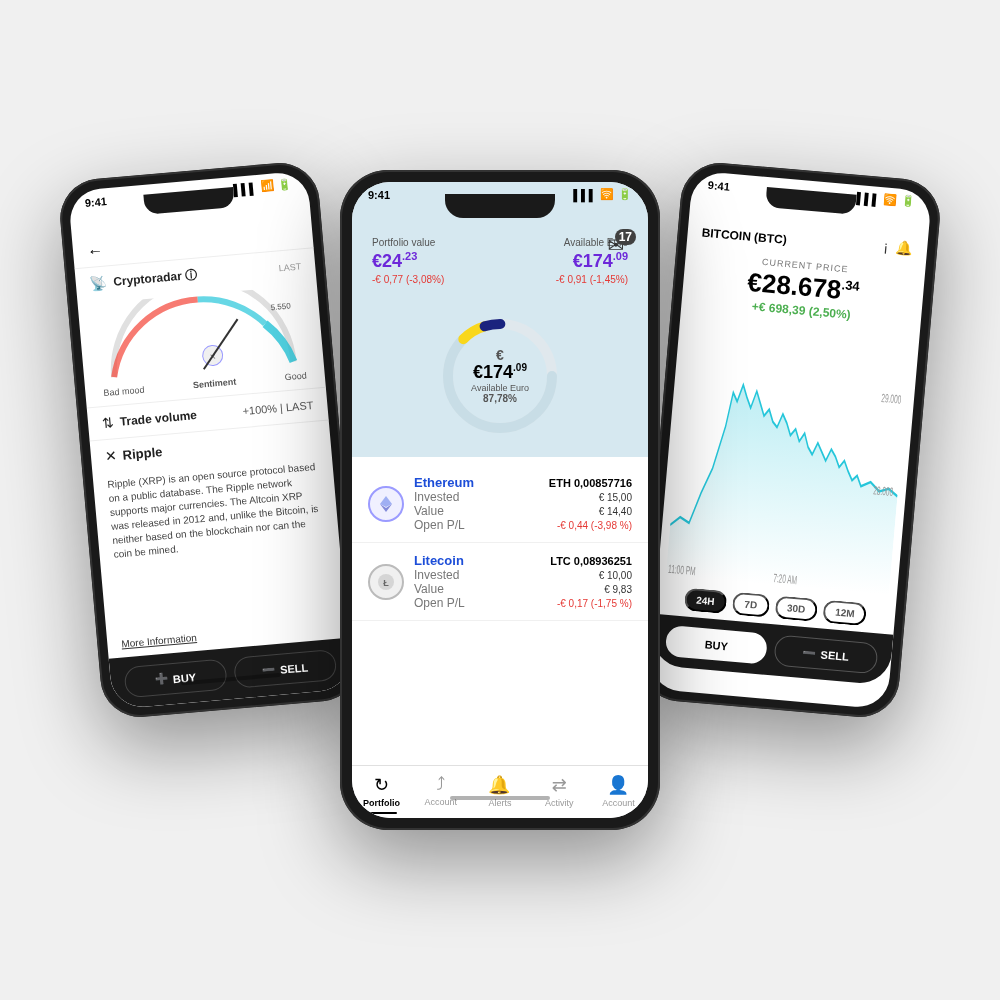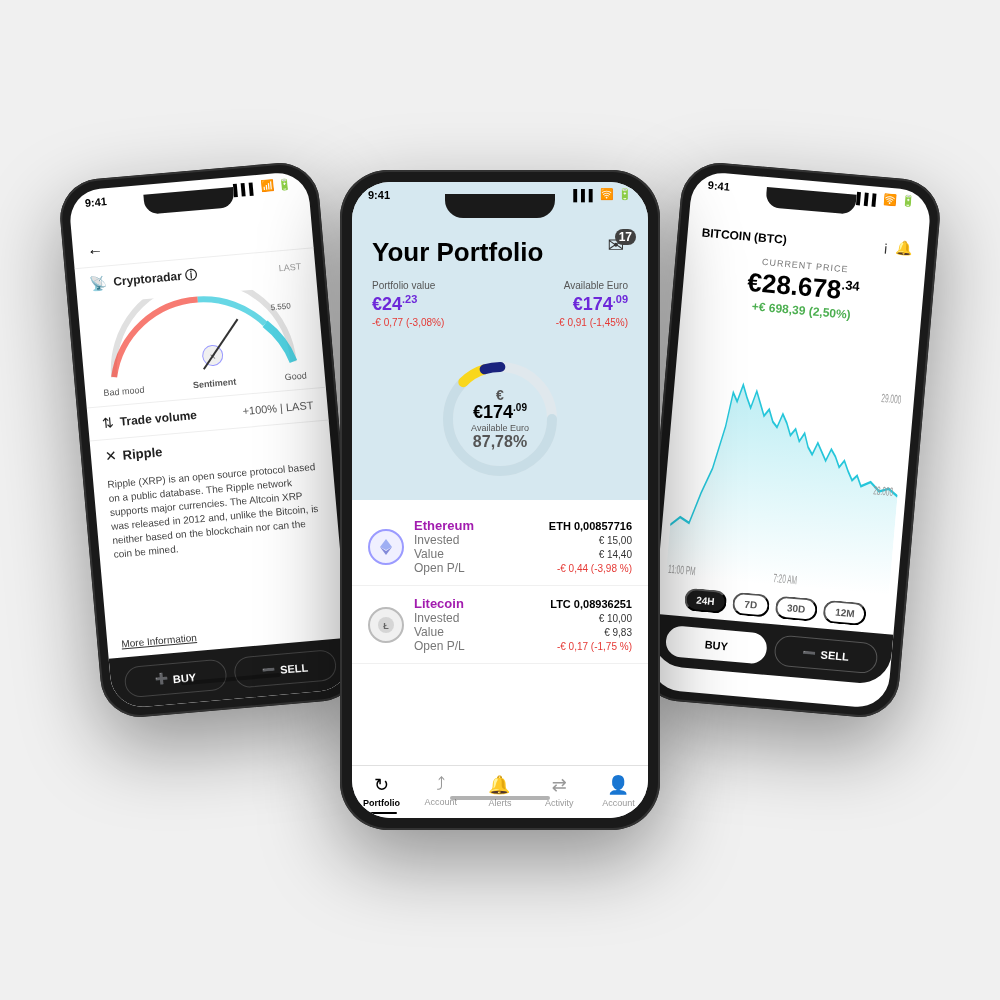--- a/index.html
+++ b/index.html
@@ -290,21 +290,21 @@
       font-size: 10px;
       font-weight: 700;
     }
 
     .donut-sublabel {
       font-size: 9px;
       color: #555;
     }
 
     .donut-percent {
-      font-size: 16px;
+      font-size: 10px;
       font-weight: 600;
       color: #555;
     }
 
     
     .crypto-list {
       background: #fff;
       flex: 1;
       padding: 8px 0;
       overflow: hidden;
@@ -338,21 +338,21 @@
       border: 2px solid #bbb;
     }
 
     .crypto-details {
       flex: 1;
     }
 
     .crypto-name {
       font-size: 13px;
       font-weight: 700;
-      color: #a21caf;
+      color: #1d4ed8;
     }
 
     .crypto-detail-row {
       display: flex;
       justify-content: space-between;
       align-items: center;
     }
 
     .crypto-label {
       font-size: 12px;
@@ -823,21 +823,20 @@
           </div>
         </div>
 
         <div class="portfolio-header">
 
           <div class="mail-badge">
             <span class="mail-icon">✉</span>
             <span class="badge">17</span>
           </div>
 
-          <h1>Your Portfolio</h1>
 
           <div class="portfolio-values">
             <div class="portfolio-value-block">
               <span class="value-label">Portfolio value</span>
               <span class="value-main">
                 <span>€24</span><sup>.23</sup>
               </span>
               <span class="value-sub">-€ 0,77 (-3,08%)</span>
             </div>
             <div class="portfolio-value-block" style="text-align:right;">

